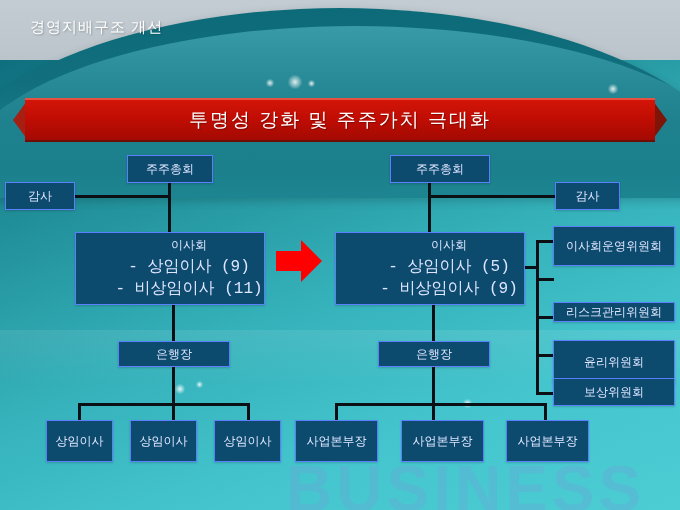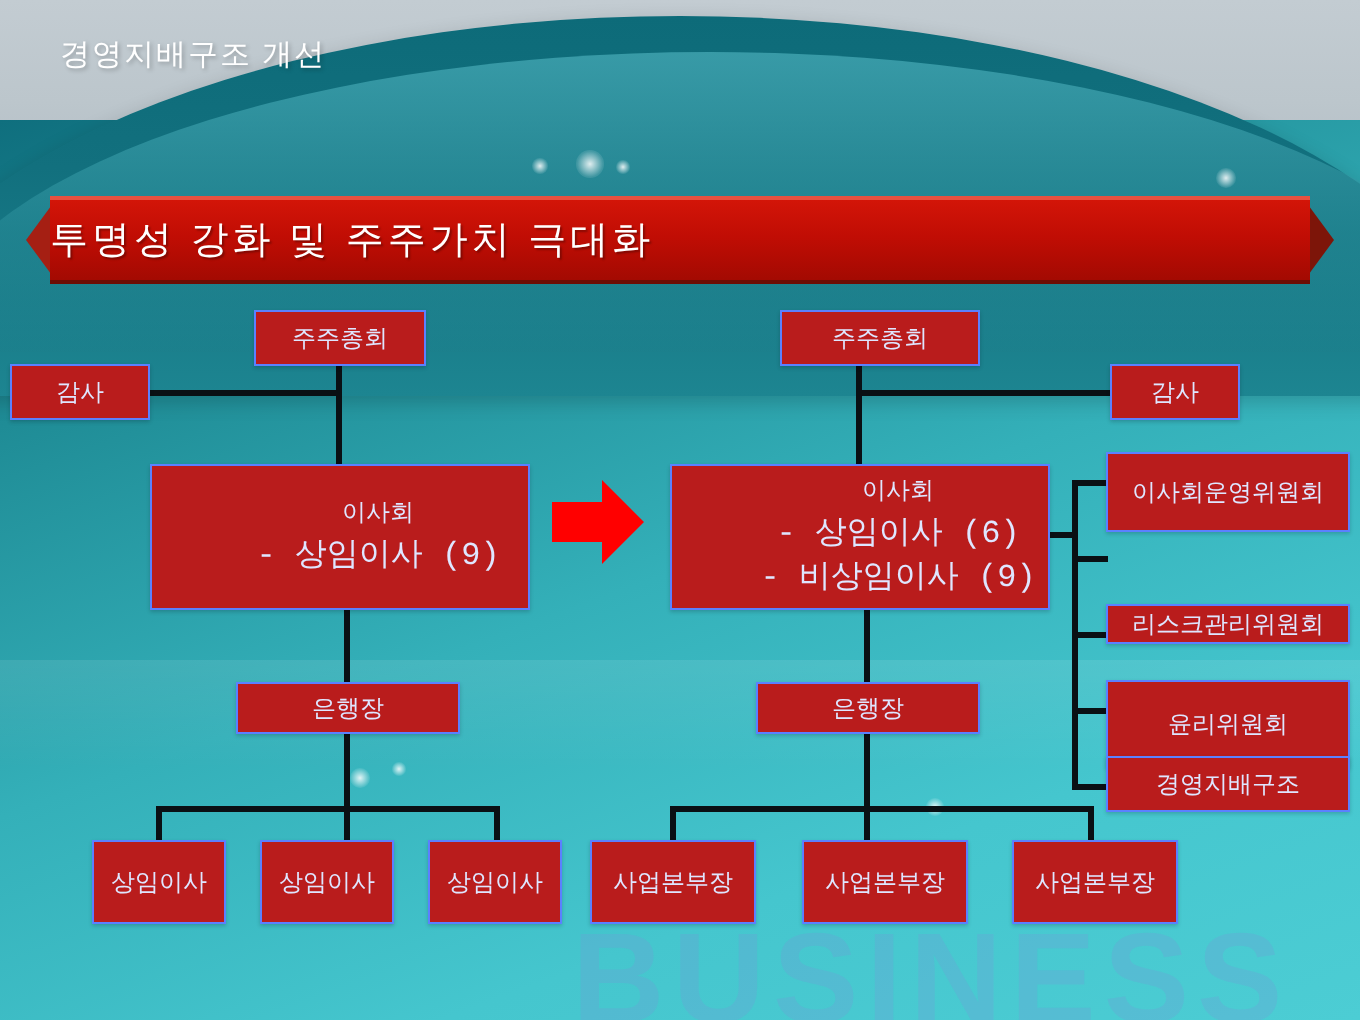--- a/index.html
+++ b/index.html
@@ -105,34 +105,34 @@
   .banner-body {
     position: absolute;
     left: 12px; top: 0;
     width: 630px; height: 44px;
     background: linear-gradient(180deg, #d31508 0%, #c10d04 45%, #a30a02 100%);
     border-top: 2px solid #e8503f;
     border-bottom: 2px solid #6d0d05;
     box-sizing: border-box;
     display: flex;
     align-items: center;
-    justify-content: flex-start;
+    justify-content: center;
   }
   .banner-text {
     font-size: 19px;
     color: #ffffff;
     letter-spacing: 2px;
     white-space: nowrap;
     text-shadow: 1px 1px 1px rgba(0,0,0,0.3);
   }
 
   
   .node {
     position: absolute;
-    background: #b91c1c;
+    background: #0c4a6e;
     border: 1px solid #5b80ff;
     box-sizing: border-box;
     color: #dfe6ff;
     display: flex;
     flex-direction: column;
     align-items: center;
     justify-content: center;
     text-align: center;
     font-size: 12px;
     line-height: 1.35;
@@ -207,20 +207,21 @@
     <span class="ttl">주주총회</span>
   </div>
 
   <div class="node" style="left:5px; top:182px; width:70px; height:28px;">
     <span class="ttl">감사</span>
   </div>
 
   <div class="node board" style="left:75px; top:232px; width:190px; height:73px;">
     <span class="ttl">이사회</span>
     <span class="ln">- 상임이사 (9)</span>
+    <span class="ln">- 비상임이사 (11)</span>
   </div>
 
   <div class="node" style="left:118px; top:341px; width:112px; height:26px;">
     <span class="ttl">은행장</span>
   </div>
 
   <div class="node" style="left:46px; top:420px; width:67px; height:42px;">
     <span class="ttl">상임이사</span>
   </div>
   <div class="node" style="left:130px; top:420px; width:67px; height:42px;">
@@ -255,35 +256,35 @@
   <div class="node" style="left:390px; top:155px; width:100px; height:28px;">
     <span class="ttl">주주총회</span>
   </div>
 
   <div class="node" style="left:555px; top:182px; width:65px; height:28px;">
     <span class="ttl">감사</span>
   </div>
 
   <div class="node board" style="left:335px; top:232px; width:190px; height:73px;">
     <span class="ttl">이사회</span>
-    <span class="ln">- 상임이사 (6)</span>
+    <span class="ln">- 상임이사 (5)</span>
     <span class="ln">- 비상임이사 (9)</span>
   </div>
 
   <div class="node" style="left:553px; top:226px; width:122px; height:40px;">
     <span class="ttl">이사회운영위원회</span>
   </div>
   <div class="node" style="left:553px; top:302px; width:122px; height:20px;">
     <span class="ttl">리스크관리위원회</span>
   </div>
   <div class="node" style="left:553px; top:340px; width:122px; height:44px;">
     <span class="ttl">윤리위원회</span>
   </div>
   <div class="node" style="left:553px; top:378px; width:122px; height:28px;">
-    <span class="ttl">경영지배구조</span>
+    <span class="ttl">보상위원회</span>
   </div>
 
   <div class="node" style="left:378px; top:341px; width:112px; height:26px;">
     <span class="ttl">은행장</span>
   </div>
 
   <div class="node" style="left:295px; top:420px; width:83px; height:42px;">
     <span class="ttl">사업본부장</span>
   </div>
   <div class="node" style="left:401px; top:420px; width:83px; height:42px;">

